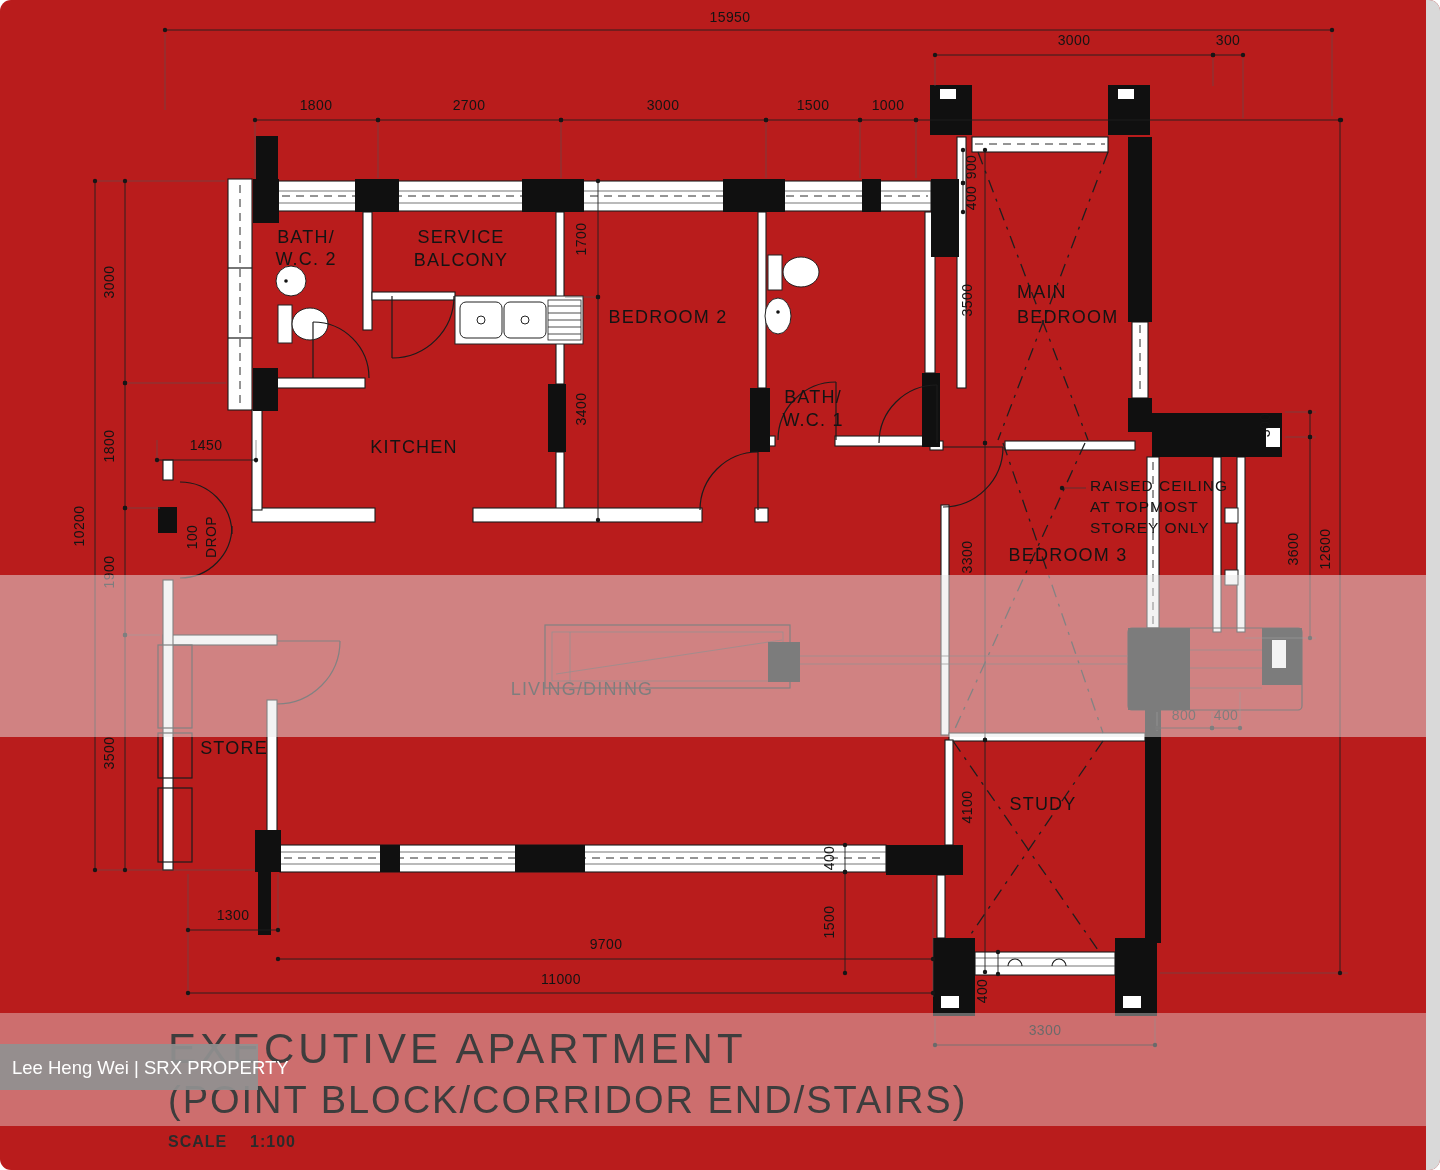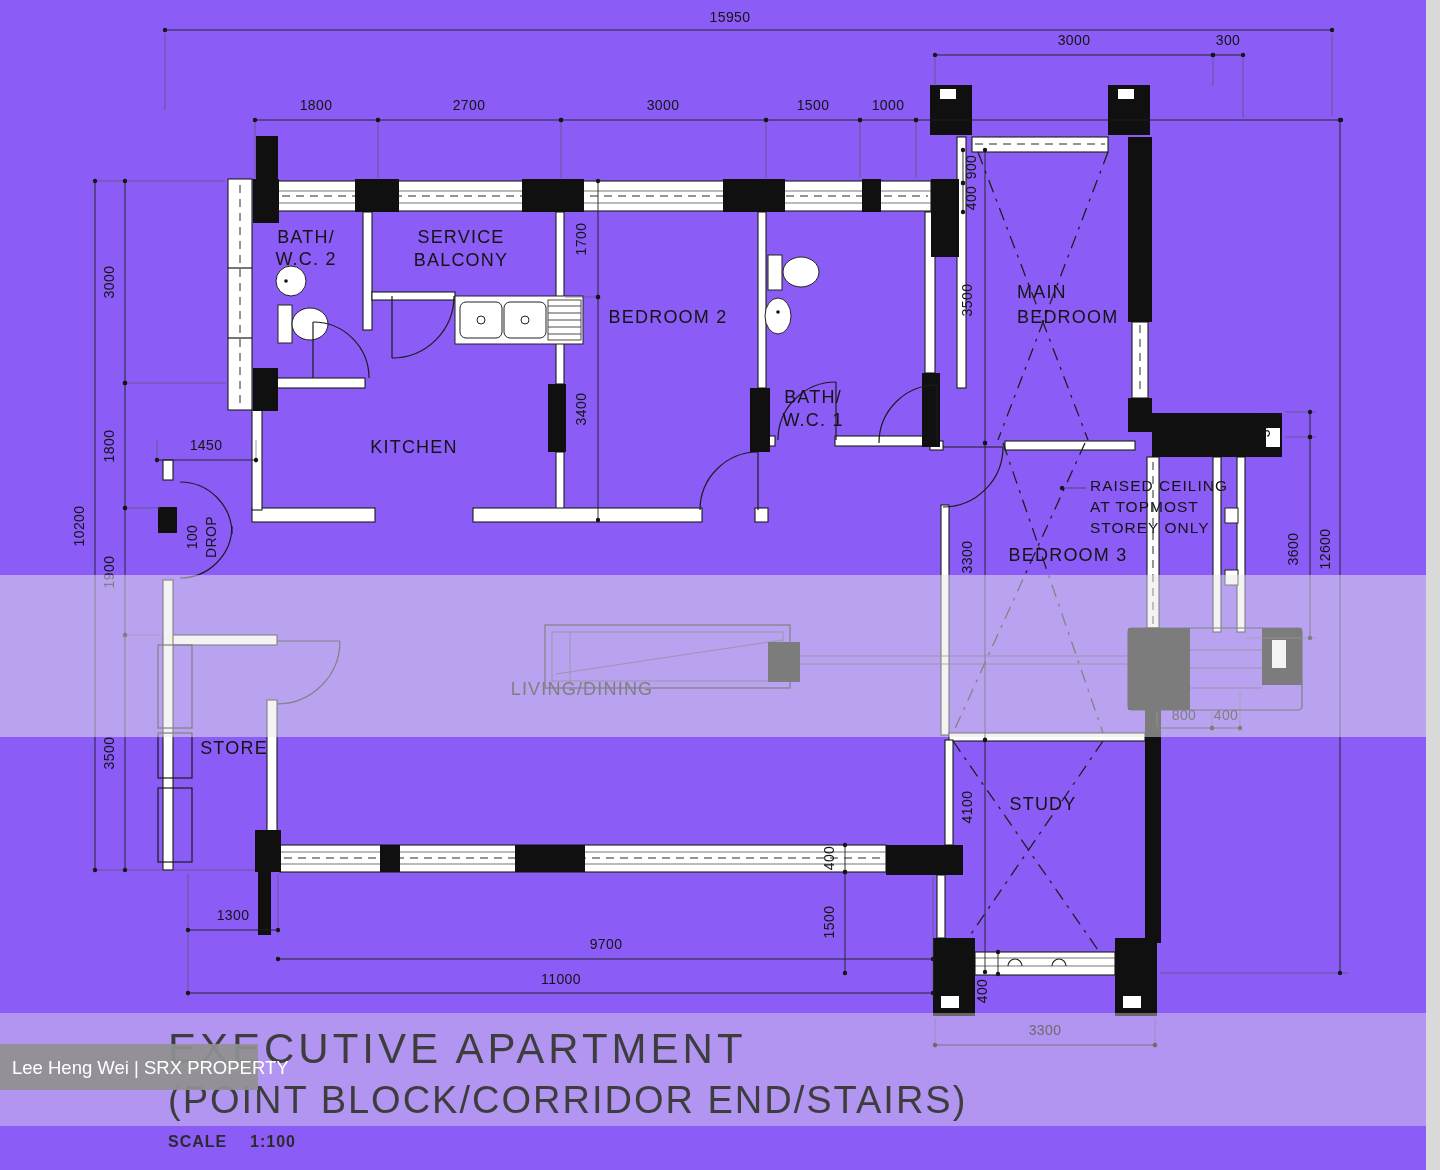--- a/index.html
+++ b/index.html
@@ -1,17 +1,17 @@
 <!DOCTYPE html>
 <html><head>
 <meta charset="utf-8">
 <style>
   html,body{margin:0;padding:0;background:#ffffff;}
-  #page{position:relative;width:1440px;height:1170px;background:#8b5cf6;overflow:hidden;
-        font-family:"Liberation Sans",sans-serif;}
+  #page{position:relative;width:1440px;height:1170px;background:#b91c1c;overflow:hidden;
+        font-family:"Liberation Sans",sans-serif;border-radius:11px;}
   svg{position:absolute;left:0;top:0;}
   .wl{fill:#ffffff;stroke:#1c1c1c;stroke-width:1.1;}
   .bk{fill:#101010;stroke:none;}
   .wt{fill:#ffffff;stroke:none;}
   .ln{stroke:#1c1c1c;stroke-width:1.2;fill:none;}
   .thin{stroke:#3a3a3a;stroke-width:.7;fill:none;}
   .dsh{stroke:#2a2a2a;stroke-width:1;stroke-dasharray:8 6;fill:none;}
   .xd{stroke:#1f1f1f;stroke-width:1.3;stroke-dasharray:13 7 3 7;fill:none;}
   .dim{stroke:#1f1f1f;stroke-width:.9;}
   .ext{stroke:#555;stroke-width:.6;}

